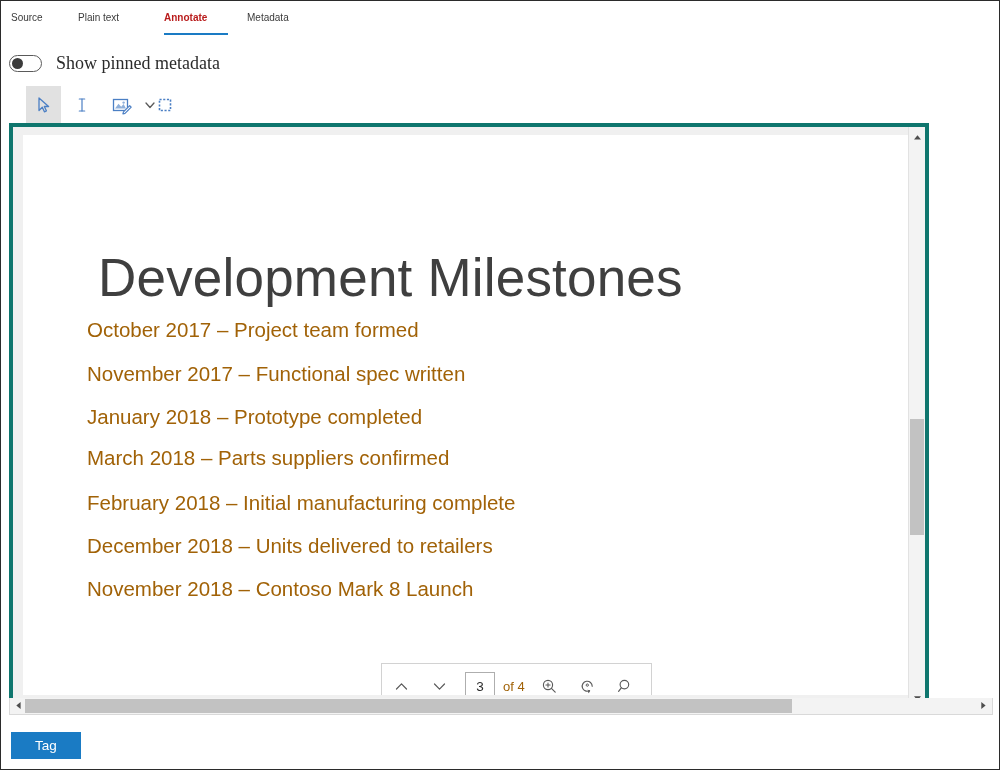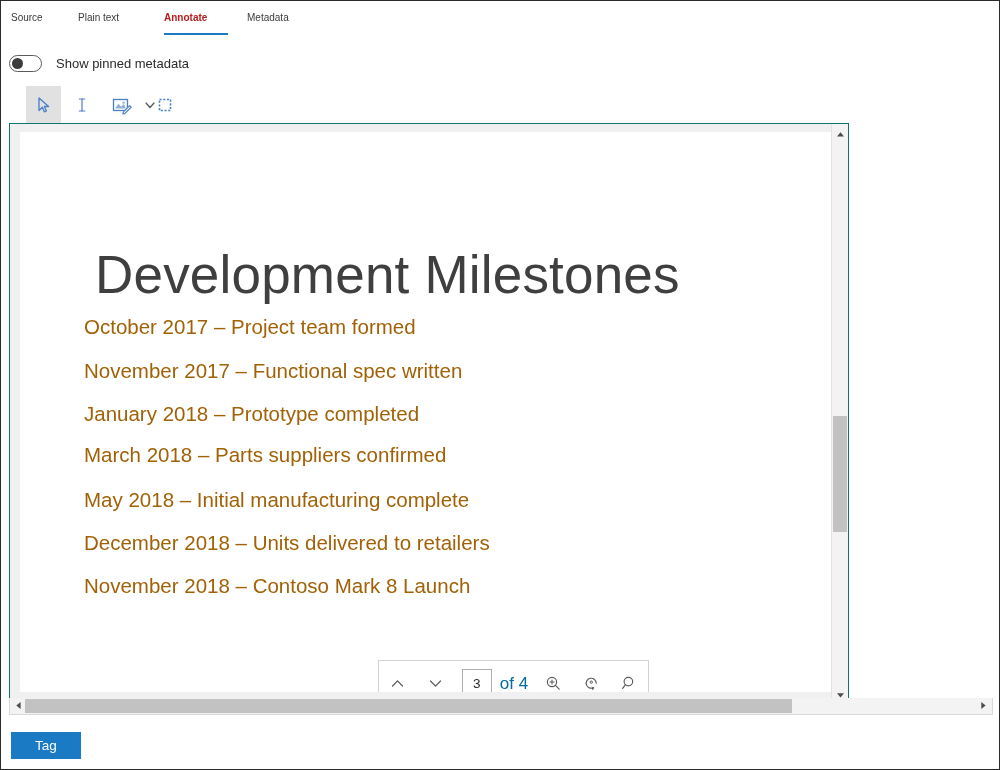--- a/index.html
+++ b/index.html
@@ -85,24 +85,25 @@
     top: 2px;
     width: 11px;
     height: 11px;
     border-radius: 50%;
     background: #3b3b3b;
   }
   #pinned-label {
     position: absolute;
     left: 55px;
     top: 5px;
-    font-size: 13px;
+    font-size: 18px;
     color: #2b2b2b;
     line-height: 19px;
     white-space: nowrap;
+    font-family: Liberation Serif, serif;
   }
 
   
   #annotate-toolbar {
     position: absolute;
     left: 18px;
     top: 85px;
     width: 947px;
     height: 37px;
     background: #ffffff;
@@ -127,24 +128,24 @@
     display: flex;
     align-items: center;
     justify-content: center;
   }
 
   
   #viewer-frame {
     position: absolute;
     left: 8px;
     top: 122px;
-    width: 840px;
+    width: 920px;
     height: 583px;
     box-sizing: border-box;
-    border: 1px solid #0f766e;
+    border: 4px solid #0f766e;
     background: #f0f0f0;
     overflow: hidden;
   }
   #page-surface {
     position: absolute;
     left: 10px;
     top: 8px;
     width: 947px;
     height: 560px;
     background: #ffffff;
@@ -233,22 +234,22 @@
     border: 1px solid #aeaeae;
     background: #ffffff;
     text-align: center;
     font-family: "Liberation Sans", sans-serif;
     font-size: 13.5px;
     color: #2b2b2b;
     padding: 0;
   }
   #page-total {
     margin-left: 8px;
-    font-size: 17px;
-    color: #0369a1;
+    font-size: 13px;
+    color: #a16207;
     white-space: nowrap;
   }
 
   
   #h-scrollbar {
     position: absolute;
     left: 8px;
     top: 697px;
     width: 984px;
     height: 17px;
@@ -364,21 +365,21 @@
   <div id="viewer-frame">
 
     <div id="page-surface">
 
       <div id="slide-title">Development Milestones</div>
 
       <div class="slide-line" style="top:183px;">October 2017 – Project team formed</div>
       <div class="slide-line" style="top:227px;">November 2017 – Functional spec written</div>
       <div class="slide-line" style="top:270px;">January 2018 – Prototype completed</div>
       <div class="slide-line" style="top:311px;">March 2018 – Parts suppliers confirmed</div>
-      <div class="slide-line" style="top:356px;">May 2018 – Initial manufacturing complete</div>
+      <div class="slide-line" style="top:356px;">February 2018 – Initial manufacturing complete</div>
       <div class="slide-line" style="top:399px;">December 2018 – Units delivered to retailers</div>
       <div class="slide-line" style="top:442px;">November 2018 – Contoso Mark 8 Launch</div>
 
       <div id="pager">
 
         <div class="pager-btn">
           <svg width="17" height="17" viewBox="0 0 17 17">
             <path d="M3.5 11 L8.5 5.8 L13.5 11" fill="none" stroke="#5a5a5a" stroke-width="1.2" stroke-linecap="round" stroke-linejoin="round"></path>
           </svg>
         </div>

